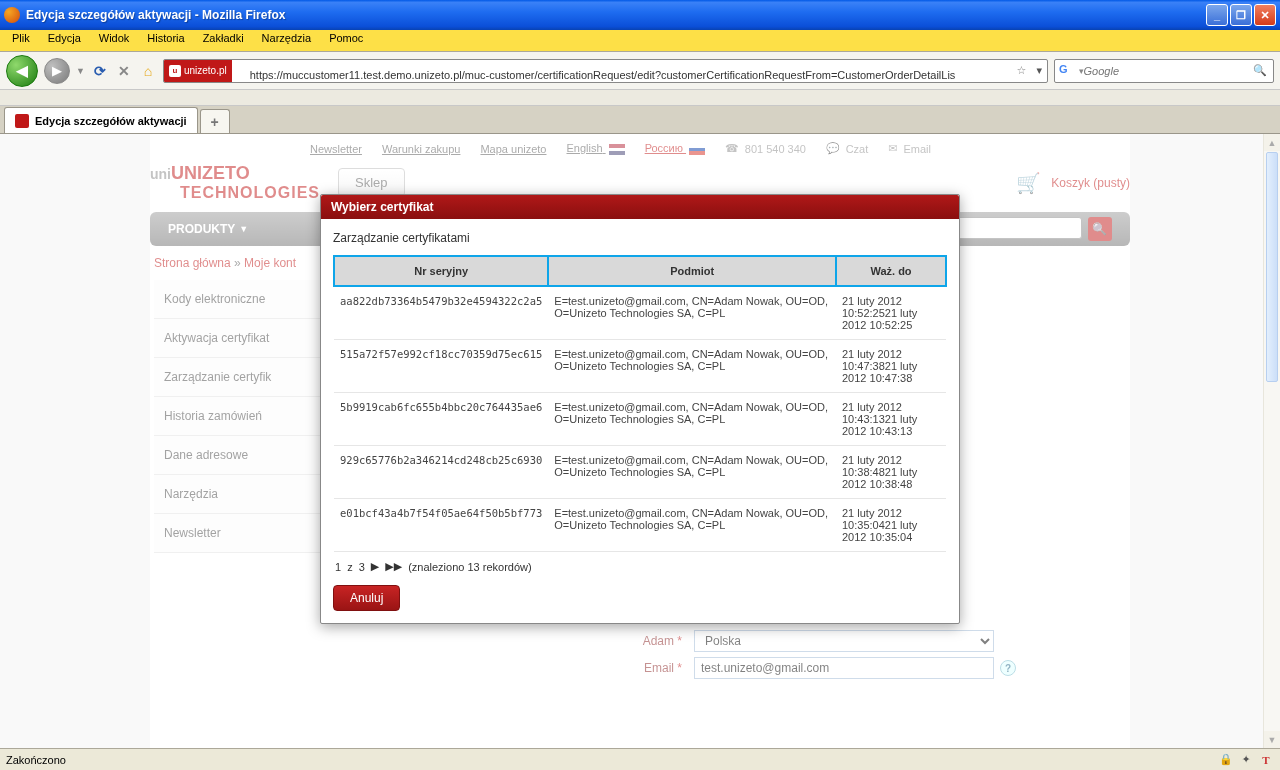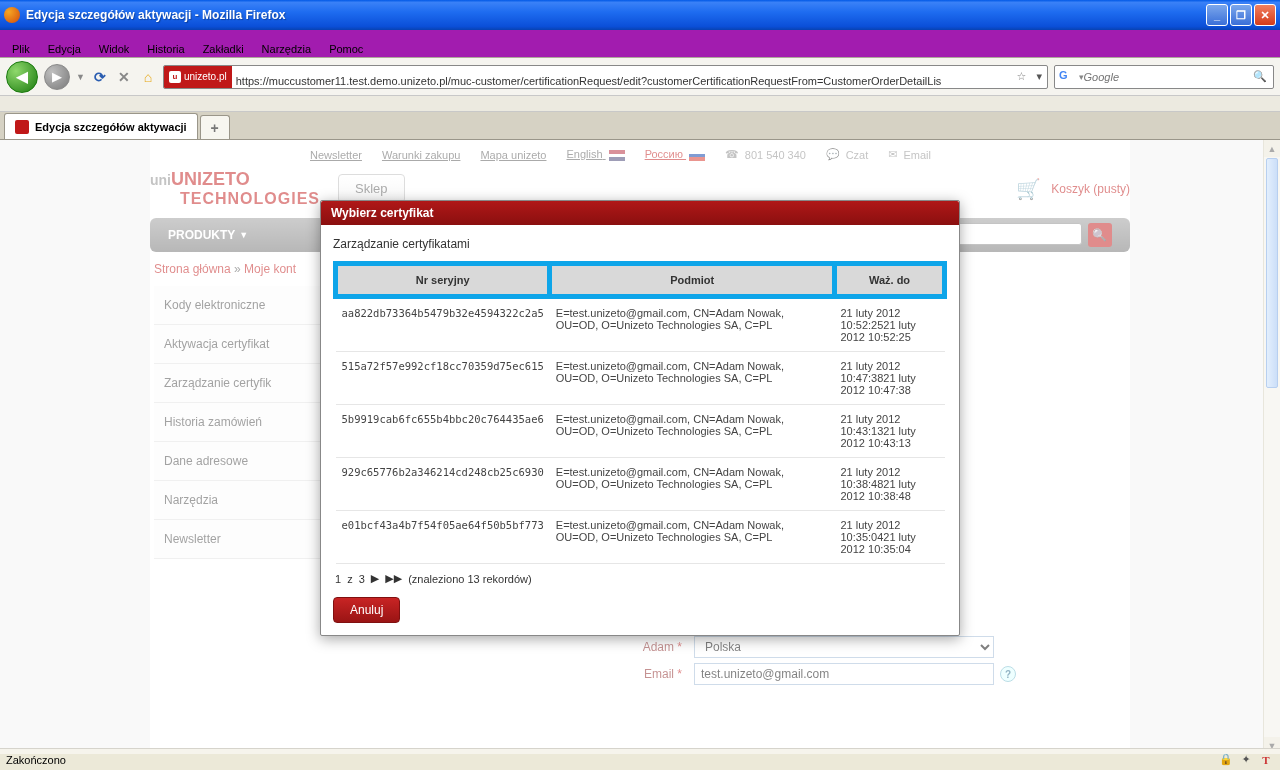--- a/index.html
+++ b/index.html
@@ -9,36 +9,36 @@
 .titlebar { background: linear-gradient(to bottom, #0058e6 0%, #3a81f7 8%, #1e6cf0 40%, #0b4fd8 88%, #0842b3 100%); height: 30px; display: flex; align-items: center; padding: 0 4px; color: #fff; font-weight: bold; }
 .titlebar .ff-icon { width: 16px; height: 16px; background: radial-gradient(circle at 30% 30%, #f6a623, #d34b0b); border-radius: 50%; margin-right: 6px; flex-shrink: 0; }
 .titlebar .title { flex: 1; font-size: 12px; text-shadow: 1px 1px 1px rgba(0,0,0,.3); }
 .titlebar .win-btns { display: flex; gap: 2px; }
 .titlebar .win-btn { width: 22px; height: 22px; border: 1px solid #fff; border-radius: 3px; display: flex; align-items: center; justify-content: center; font-size: 11px; font-weight: bold; }
 .titlebar .min { background: linear-gradient(#7ba7ec,#3a6fd8); }
 .titlebar .max { background: linear-gradient(#7ba7ec,#3a6fd8); }
 .titlebar .close { background: linear-gradient(#f08060,#d43b1a); }
 
 
-.menubar { background: #a21caf; border-bottom: 1px solid #aca899; height: 28px; display: flex; align-items: flex-end; padding: 0 4px; gap: 2px; }
+.menubar { background: #fde047; border-bottom: 1px solid #aca899; height: 22px; display: flex; align-items: flex-start; padding: 0 4px; gap: 2px; }
 .menubar span { padding: 2px 8px; font-size: 11px; color: #000; cursor: default; }
 
 
 .toolbar { background: #f5f4ef; height: 38px; display: flex; align-items: center; padding: 0 6px; gap: 6px; border-bottom: 1px solid #c8c8c8; }
 .nav-btn { width: 32px; height: 32px; border-radius: 50%; display: flex; align-items: center; justify-content: center; font-size: 16px; color: #fff; }
 .back-btn { background: radial-gradient(circle at 30% 30%, #8fd96c, #1a7a0e); border: 1px solid #1a7a0e; }
 .fwd-btn { background: radial-gradient(circle at 30% 30%, #bfbfbf, #7a7a7a); border: 1px solid #888; width: 26px; height: 26px; font-size: 13px; }
 .tb-icon { width: 18px; height: 18px; display: flex; align-items: center; justify-content: center; font-size: 14px; }
 .reload { color: #2a5db0; font-weight: bold; }
 .stop { color: #888; font-weight: bold; }
 .home { color: #e6a817; }
 .urlbar { flex: 1; height: 24px; border: 1px solid #888; background: #fff; display: flex; align-items: center; border-radius: 2px; overflow: hidden; }
 .urlbar .site-id { background: #c01818; color: #fff; font-size: 10px; padding: 0 5px; height: 100%; display: flex; align-items: center; gap: 3px; }
 .urlbar .site-id .favicon { width: 12px; height: 12px; background: #fff; border-radius: 2px; flex-shrink: 0; display: flex; align-items: center; justify-content: center; color: #c01818; font-size: 8px; font-weight: bold; }
-.urlbar input { flex: 1; border: none; outline: none; font-size: 11px; padding: 0 4px; color: #333; margin-top: 8px; }
+.urlbar input { flex: 1; border: none; outline: none; font-size: 11px; padding: 0 18px; color: #333; margin-top: 8px; }
 .urlbar .star { padding: 0 5px; color: #888; }
 .urlbar .dd { padding: 0 5px; color: #555; }
 .searchbar { width: 220px; height: 24px; border: 1px solid #888; background: #fff; display: flex; align-items: center; border-radius: 2px; }
 .searchbar .g-icon { width: 16px; height: 16px; margin: 0 4px; font-weight: bold; font-size: 11px; }
 .searchbar input { flex: 1; border: none; outline: none; font-size: 11px; color: #888; font-style: italic; }
 .searchbar .mag { padding: 0 6px; color: #3b6db5; }
 
 
 .strip { height: 16px; background: #eceae0; border-bottom: 1px solid #c8c8c8; }
 
@@ -97,21 +97,21 @@
 .form-row select, .form-row input { width: 300px; height: 22px; border: 1px solid #9fb9d4; padding: 0 6px; font-size: 12px; background: #fff; }
 .form-row .help { margin-left: 6px; display: inline-flex; width: 16px; height: 16px; border-radius: 50%; background: #dff; border: 1px solid #7bc; align-items: center; justify-content: center; color: #268; font-size: 10px; font-weight: bold; }
 
 
 .modal-backdrop { position: absolute; inset: 0; background: rgba(255,255,255,0.5); z-index: 50; }
 .modal { position: absolute; left: 50%; top: 60px; transform: translateX(-50%); width: 640px; background: #fff; border: 1px solid #888; box-shadow: 0 3px 14px rgba(0,0,0,.35); z-index: 100; border-radius: 2px; }
 .modal-title { background: linear-gradient(#b01818, #8a0f0f); color: #fff; padding: 5px 10px; font-size: 12px; font-weight: bold; border-radius: 2px 2px 0 0; }
 .modal-body { padding: 12px; }
 .modal-body .subtitle { font-size: 12px; color: #333; margin-bottom: 10px; }
 .cert-table { width: 100%; border-collapse: collapse; font-size: 11px; }
-.cert-table th { background: #d9d9d9; padding: 8px 6px; border: 5px solid #0ea5e9; font-weight: bold; color: #333; text-align: center; }
+.cert-table th { background: #d9d9d9; padding: 8px 6px; border: 2px solid #0ea5e9; font-weight: bold; color: #333; text-align: center; }
 .cert-table td { padding: 8px 6px; border-bottom: 1px solid #e6e6e6; color: #444; vertical-align: top; }
 .cert-table td.serial { font-family: monospace; font-size: 10.5px; white-space: nowrap; }
 .cert-table td.date { white-space: normal; width: 110px; }
 .pager { padding: 8px 2px; font-size: 11px; color: #333; display: flex; align-items: center; gap: 6px; }
 .pager .arrow { cursor: pointer; }
 .anuluj { background: linear-gradient(#c82424, #9a1414); color: #fff; border: 1px solid #801010; border-radius: 4px; padding: 5px 16px; font-size: 12px; cursor: pointer; margin-top: 4px; }
 
 
 .statusbar { position: fixed; left: 0; right: 0; bottom: 0; height: 22px; background: #ece9d8; border-top: 1px solid #aca899; display: flex; align-items: center; padding: 0 6px; font-size: 11px; }
 .statusbar .spacer { flex: 1; }

